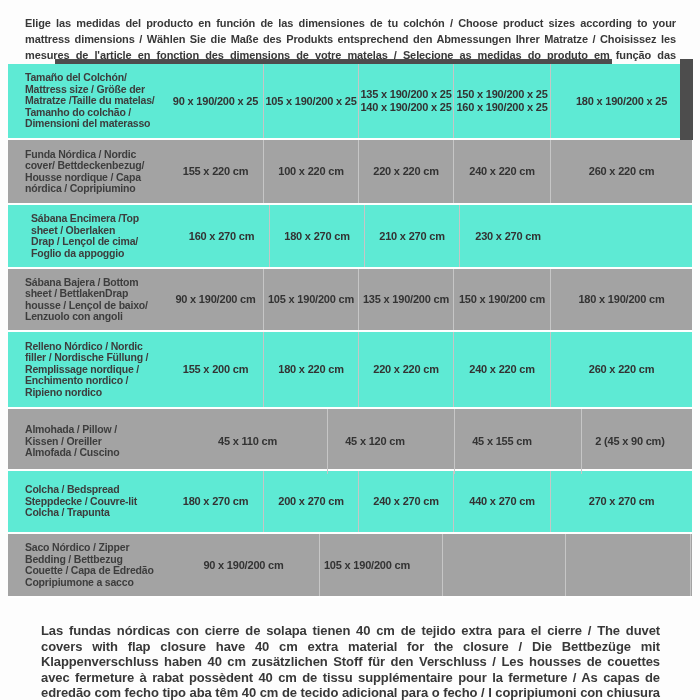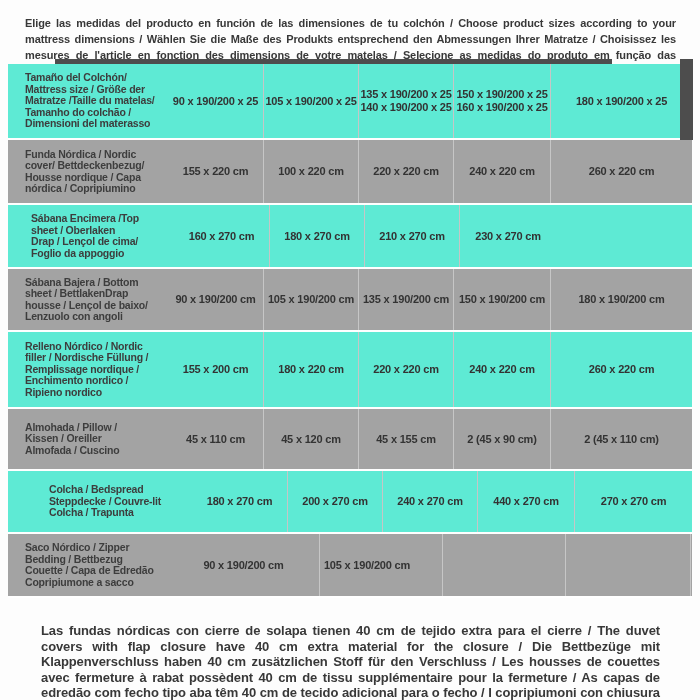--- a/index.html
+++ b/index.html
@@ -48,22 +48,22 @@
     box-sizing:border-box;
     border-bottom:2px solid #ffffff;
     background:#a3a3a3;
   }
   .row.shaded{background:#5eead4;}
   .r1{height:76px;}
   .r2{height:65px;}
   .r3{height:64px;padding-left:6px;}
   .r4{height:63px;}
   .r5{height:77px;}
-  .r6{height:62px;}
-  .r7{height:63px;padding-left:24px;}
+  .r6{height:62px;gap:32px;}
+  .r7{height:63px;}
   .r8{height:64px;gap:28px;}
   .cell{
     display:flex;
     align-items:center;
     box-sizing:border-box;
     white-space:pre-line;
   }
   .cell.label{
     justify-content:flex-start;
     padding-left:17px;

